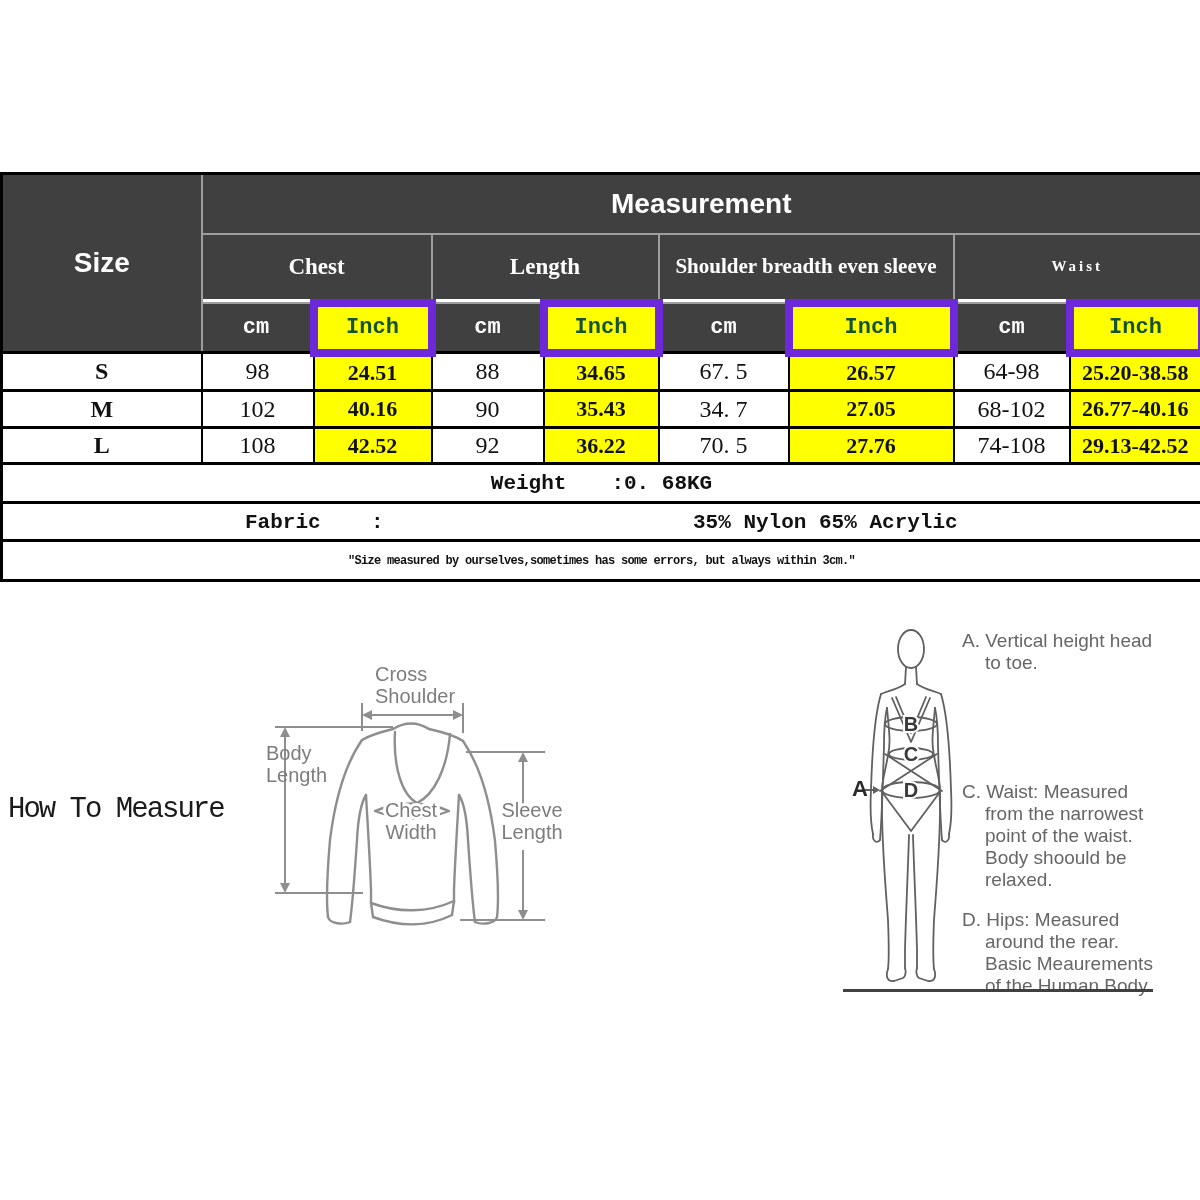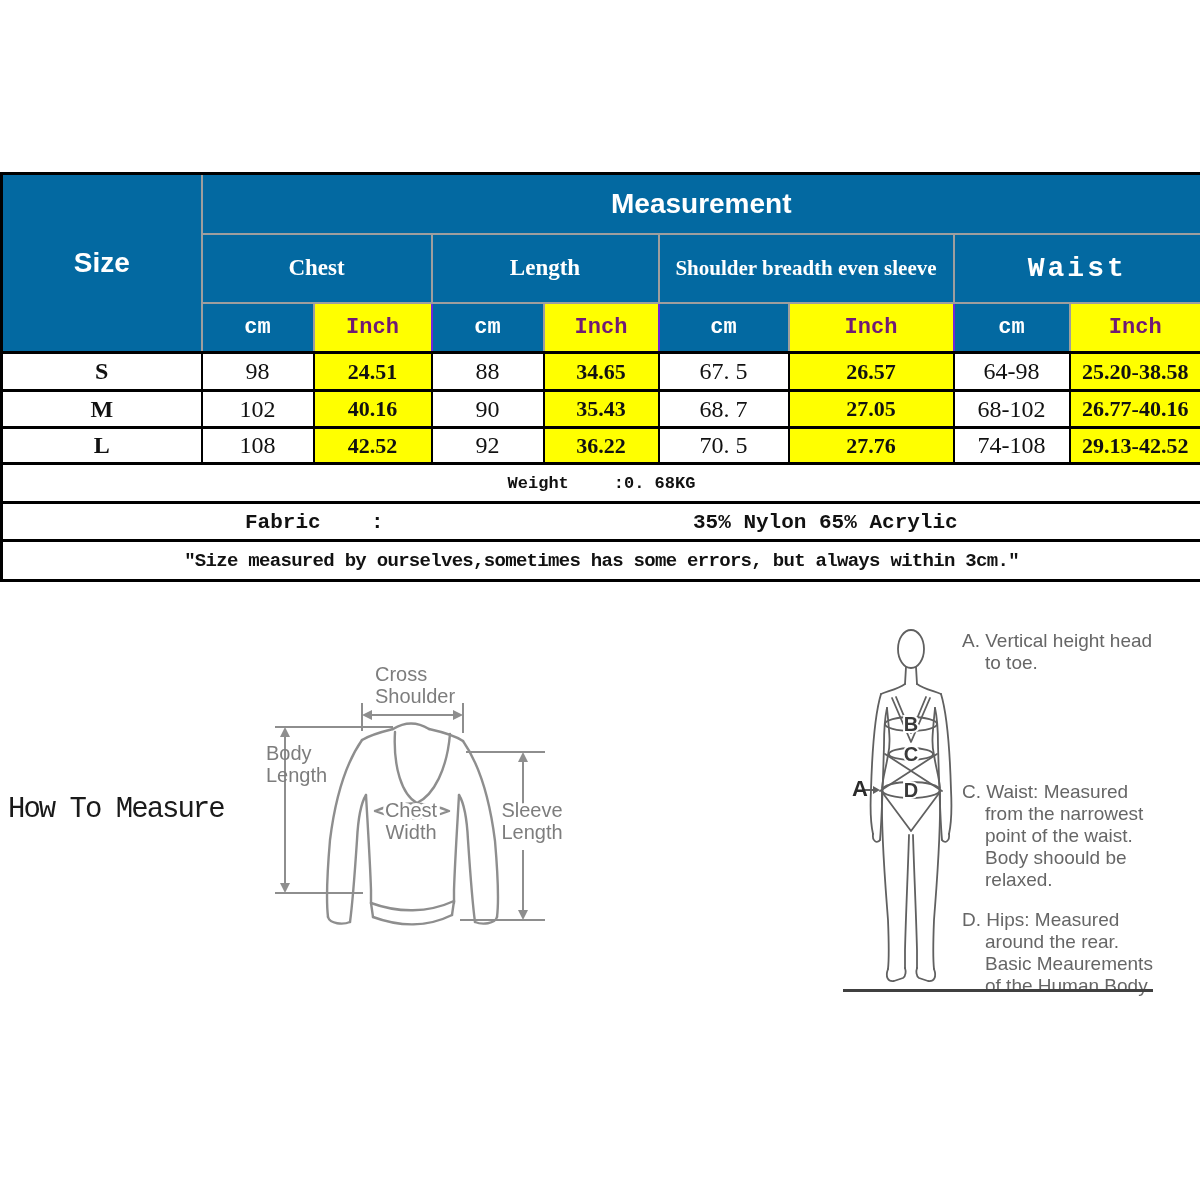--- a/index.html
+++ b/index.html
@@ -3,43 +3,43 @@
 <meta charset="utf-8">
 <style>
   html,body{margin:0;padding:0;background:#ffffff;}
   #stage{position:relative;width:1200px;height:1200px;background:#ffffff;overflow:hidden;
          font-family:"Liberation Sans",sans-serif;}
 
   
   table.chart{position:absolute;left:0;top:172px;width:1200px;border-collapse:collapse;
               table-layout:fixed;border:3px solid #000;}
   table.chart td{overflow:hidden;vertical-align:middle;text-align:center;padding:0;}
-  td.hd{background:#0369a1;color:#fff;border:2px solid #9e9e9e;}
-  td.hd-yellow{background:#ffff00;color:#701a75;border:2px solid #6d28d9;}
+  td.hd{background:#404040;color:#fff;border:2px solid #9e9e9e;}
+  td.hd-yellow{background:#ffff00;color:#14532d;border:8px solid #6d28d9;}
   .t-sans{font-family:"Liberation Sans",sans-serif;font-weight:bold;font-size:28px;}
   .t-serif-b{font-family:"Liberation Serif",serif;font-weight:bold;}
   td.group-chest{text-align:left;padding-left:22px;font-size:23px;}
   td.group-mid{font-size:23px;}
   td.group-shoulder{font-size:21px;}
-  td.group-waist{font-family:Liberation Mono, monospace;font-size:28px;letter-spacing:3px;font-weight:bold;}
+  td.group-waist{font-family:Liberation Serif, serif;font-size:15px;letter-spacing:3px;font-weight:bold;}
   td.unit{font-family:Liberation Mono, monospace;font-weight:bold;font-size:22px;}
   tr.r-data td{border:2px solid #000;border-top-width:3px;border-bottom-width:3px;
                font-family:"Liberation Serif",serif;font-size:24px;color:#111;}
   tr.r-data td.c-size{font-weight:bold;}
   tr.r-data td.c-inch{background:#ffff00;font-weight:bold;font-size:22px;}
   tr.r-wide td{border:2px solid #000;border-top-width:3px;border-bottom-width:3px;
                font-family:"Liberation Mono",monospace;color:#111;}
   .weight-line{display:flex;justify-content:center;gap:45px;
-               font-size:17px;font-weight:bold;}
+               font-size:21px;font-weight:bold;}
   .fabric-line{position:relative;height:100%;font-size:21px;font-weight:bold;}
   .fabric-line span{position:absolute;top:50%;transform:translateY(-50%);font-family:Liberation Mono, monospace;}
   .fab-label{left:242px;}
   .fab-colon{left:368px;}
   .fab-value{left:690px;}
-  td.note-cell{text-align:left;padding-left:4px;font-size:19px;letter-spacing:-0.7px;font-weight:bold;}
+  td.note-cell{text-align:left;padding-left:4px;font-size:12px;letter-spacing:-0.7px;font-weight:bold;}
 
   
   .howto-heading{position:absolute;left:8px;top:793px;margin:0;color:#1a1a1a;
                  font-family:"Liberation Mono",monospace;font-size:29px;font-weight:normal;
                  letter-spacing:-2px;white-space:nowrap;}
   .svg-abs{position:absolute;}
   .ann{position:absolute;left:962px;width:200px;color:#666;
        font-family:"Liberation Sans",sans-serif;font-size:19px;line-height:22px;}
   .ann .ln{display:block;}
   .ann .cont{padding-left:23px;}
@@ -100,21 +100,21 @@
       <td class="c-inch">26.57</td>
       <td>64-98</td>
       <td class="c-inch">25.20-38.58</td>
     </tr>
     <tr class="r-data" style="height:37px">
       <td class="c-size">M</td>
       <td>102</td>
       <td class="c-inch">40.16</td>
       <td>90</td>
       <td class="c-inch">35.43</td>
-      <td>68. 7</td>
+      <td>34. 7</td>
       <td class="c-inch">27.05</td>
       <td>68-102</td>
       <td class="c-inch">26.77-40.16</td>
     </tr>
     <tr class="r-data" style="height:36px">
       <td class="c-size">L</td>
       <td>108</td>
       <td class="c-inch">42.52</td>
       <td>92</td>
       <td class="c-inch">36.22</td>

